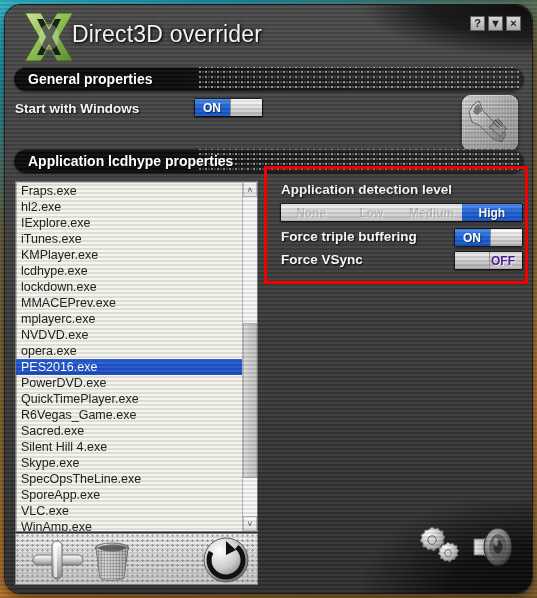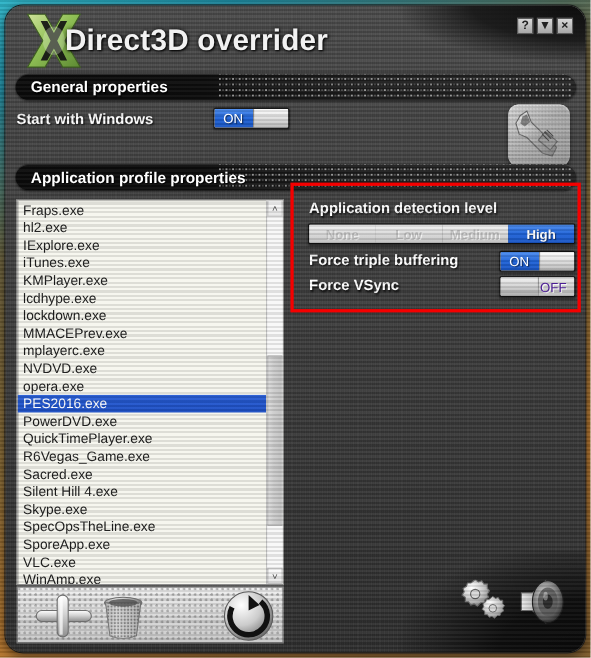--- a/index.html
+++ b/index.html
@@ -58,22 +58,22 @@
   #titlebar .gloss{
     position:absolute; right:0; top:0; width:320px; height:62px;
     background: radial-gradient(ellipse 230px 70px at 100% 0%,
         rgba(10,10,10,.95) 0%, rgba(20,20,20,.85) 45%, rgba(45,45,45,0) 75%);
     border-top-right-radius:16px;
   }
   #dx-logo{
     position:absolute; left:16px; top:6px; width:56px; height:52px;
   }
   #title-text{
-    position:absolute; left:54px; top:16px;
-    font-size:27px; font-weight:bold; color:#f2f2f2;
+    position:absolute; left:67px; top:16px;
+    font-size:23px; font-weight:normal; color:#f2f2f2;
     letter-spacing:.2px;
     text-shadow: 1px 1px 2px rgba(0,0,0,.95), 0 0 5px rgba(0,0,0,.8);
     white-space:nowrap;
   }
   #wincontrols{
     position:absolute; right:11px; top:11px;
     display:flex; gap:3px;
   }
   .winbtn{
     width:15px; height:15px;
@@ -137,21 +137,21 @@
   .toggle .knob-left{
     position:absolute; left:0; top:0; bottom:0; width:52%;
     background: linear-gradient(180deg,#f3f3f3 0%, #d6d6d6 45%, #ababab 100%);
     border-right:1px solid #9a9a9a;
   }
   .toggle .fill-off{
     position:absolute; right:0; top:0; bottom:0; width:48%;
     background: linear-gradient(180deg,#ededed 0%, #d2d2d2 50%, #bcbcbc 100%);
   }
   .toggle .txt{
-    position:absolute; top:1px; font-size:12px; font-weight:normal;
+    position:absolute; top:1px; font-size:12px; font-weight:bold;
     line-height:17px; z-index:3;
   }
   .toggle .txt.on{ left:8px; color:#ffffff; text-shadow:1px 1px 1px rgba(0,0,0,.55); }
   .toggle .txt.off{ right:7px; color:#4c1d95; text-shadow:1px 1px 0 rgba(255,255,255,.75);margin-left:45px; }
 
   #toggle-startwin{ left:189px; top:93px; width:69px; }
 
   
   #wrench{
     position:absolute; right:14px; top:90px;
@@ -349,21 +349,21 @@
         <g stroke="#4a4a4a" stroke-width="1">
           <line x1="31" y1="27" x2="37" y2="33"></line>
           <line x1="33" y1="25" x2="39" y2="31"></line>
           <line x1="35" y1="23" x2="41" y2="29"></line>
         </g>
       </svg>
     </div>
 
     <div class="section-head" style="top:144px;">
       <div class="dots"></div>
-      <div class="label">Application profile properties</div>
+      <div class="label">Application lcdhype properties</div>
     </div>
 
     <div id="listbox">
       <div id="listitems">
           <div class="list-item">Fraps.exe</div>
           <div class="list-item">hl2.exe</div>
           <div class="list-item">IExplore.exe</div>
           <div class="list-item">iTunes.exe</div>
           <div class="list-item">KMPlayer.exe</div>
           <div class="list-item">lcdhype.exe</div>

